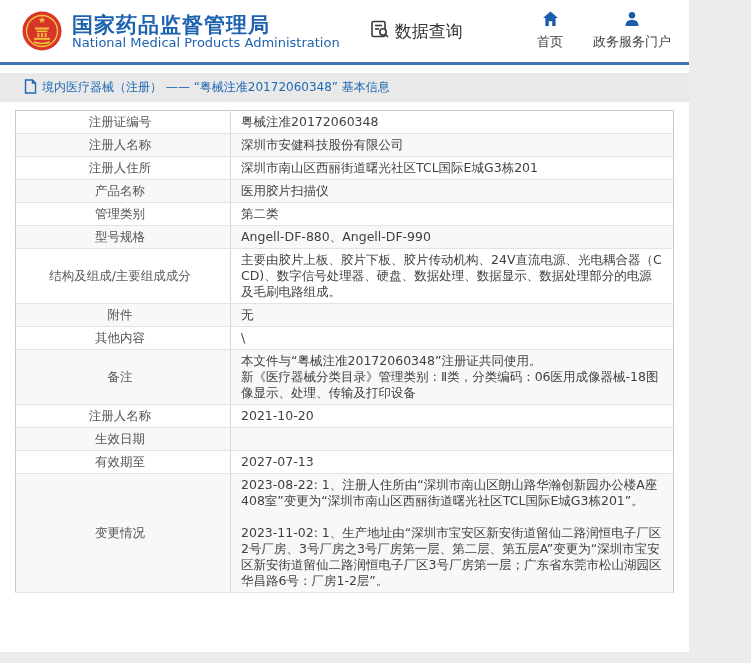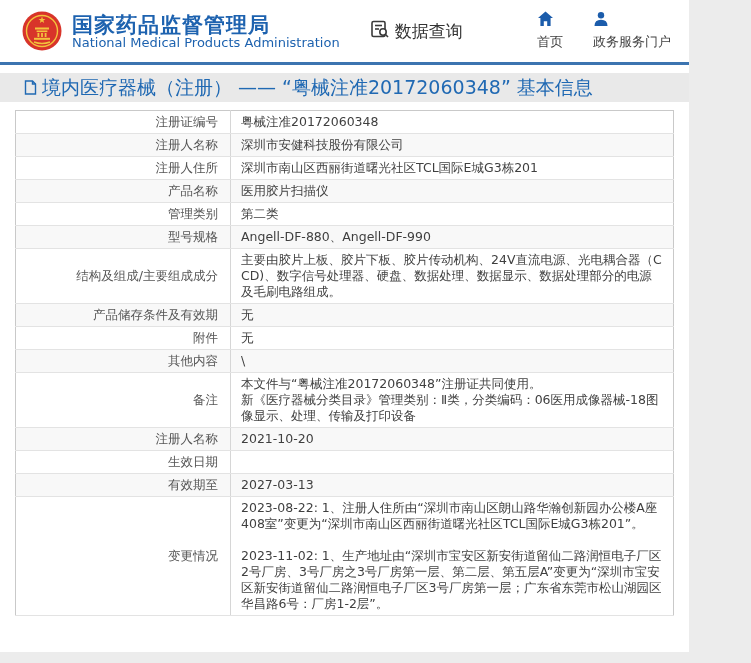--- a/index.html
+++ b/index.html
@@ -36,54 +36,54 @@
     gap: 5px;
     margin-left: 30px;
     font-size: 17px;
     color: #333333;
     cursor: pointer;
   }
   .nav { margin-left: auto; display: flex; gap: 30px; }
   .nav-item {
     display: flex;
     flex-direction: column;
-    align-items: flex-start;
+    align-items: center;
     gap: 3px;
     font-size: 13px;
     color: #3f3f3f;
     cursor: pointer;
   }
   .blue-line { height: 3px; background: #3c74b0; }
 
   
   .breadcrumb {
     height: 29px;
     margin-top: 8px;
     background: #e9e9e9;
     display: flex;
     align-items: center;
     gap: 5px;
     padding-left: 24px;
     color: #2069b3;
-    font-size: 19px;
+    font-size: 12px;
   }
 
   
   .table-wrap { padding: 8px 15px 0 15px; background: #ffffff; }
   table {
     width: 100%;
     border-collapse: collapse;
     border: 1px solid #c9c9c9;
     font-size: 12.5px;
     table-layout: fixed;
   }
   tr:nth-child(even) { background: #f8f8f8; }
   th {
     width: 215px;
-    text-align: right;
+    text-align: center;
     font-weight: normal;
     color: #555555;
     padding: 3px 12px 3px 6px;
     border-right: 1px solid #d6d6d6;
     border-bottom: 1px solid #e3e3e3;
     vertical-align: middle;
     line-height: 16px;
   }
   td {
     padding: 3px 10px;
@@ -193,24 +193,20 @@
           </tr>
           <tr>
             <th>型号规格</th>
             <td>Angell-DF-880、Angell-DF-990</td>
           </tr>
           <tr>
             <th>结构及组成/主要组成成分</th>
             <td>主要由胶片上板、胶片下板、胶片传动机构、24V直流电源、光电耦合器（CCD)、数字信号处理器、硬盘、数据处理、数据显示、数据处理部分的电源及毛刷电路组成。</td>
           </tr>
           <tr>
-            <th>产品储存条件及有效期</th>
-            <td>无</td>
-          </tr>
-          <tr>
             <th>附件</th>
             <td>无</td>
           </tr>
           <tr>
             <th>其他内容</th>
             <td>\</td>
           </tr>
           <tr>
             <th>备注</th>
             <td>本文件与“粤械注准20172060348”注册证共同使用。
@@ -219,21 +215,21 @@
           <tr>
             <th>注册人名称</th>
             <td>2021-10-20</td>
           </tr>
           <tr>
             <th>生效日期</th>
             <td></td>
           </tr>
           <tr>
             <th>有效期至</th>
-            <td>2027-03-13</td>
+            <td>2027-07-13</td>
           </tr>
           <tr>
             <th>变更情况</th>
             <td>2023-08-22: 1、注册人住所由“深圳市南山区朗山路华瀚创新园办公楼A座408室”变更为“深圳市南山区西丽街道曙光社区TCL国际E城G3栋201”。
 
 2023-11-02: 1、生产地址由“深圳市宝安区新安街道留仙二路润恒电子厂区2号厂房、3号厂房之3号厂房第一层、第二层、第五层A”变更为“深圳市宝安区新安街道留仙二路润恒电子厂区3号厂房第一层；广东省东莞市松山湖园区华昌路6号：厂房1-2层”。</td>
           </tr>
         </tbody>
     </table>
   </div>

